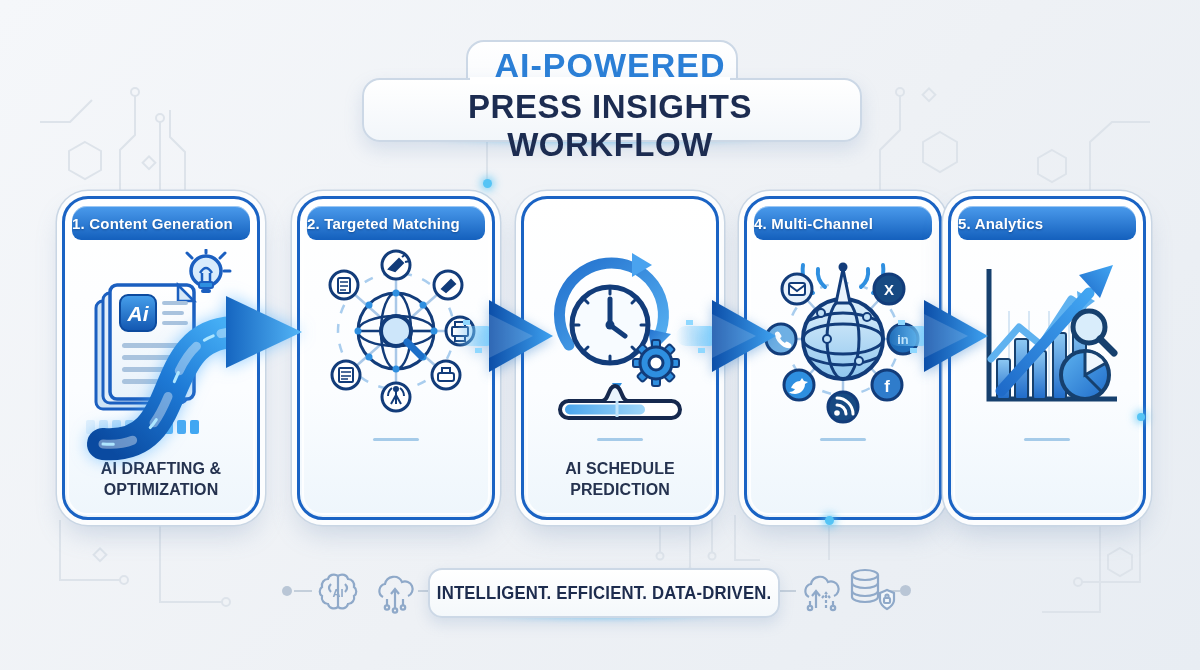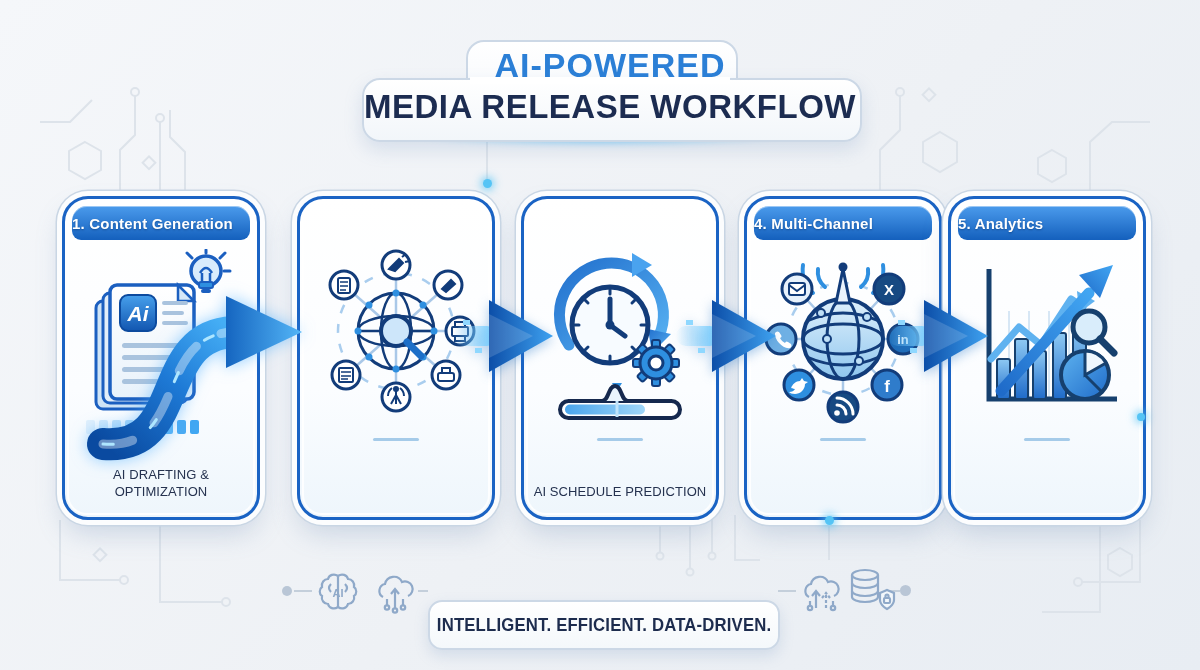--- a/index.html
+++ b/index.html
@@ -26,41 +26,41 @@
     border:3.5px solid #1a63c4;border-radius:26px;
     box-shadow:0 0 0 5px rgba(255,255,255,.95),0 0 0 6.5px #c9d6e4,0 14px 26px rgba(110,140,180,.28);}
   .card::after{content:'';position:absolute;inset:2px;border-radius:20px;border:2px solid rgba(255,255,255,.85);pointer-events:none;}
   .card-header{position:absolute;top:7px;left:7px;right:7px;height:34px;z-index:2;
     border-radius:15px 15px 9px 9px;background:linear-gradient(180deg,#4b9bec,#1460bd);
     display:flex;align-items:center;justify-content:flex-start;color:#ffffff;font-weight:bold;font-size:15px;
     letter-spacing:.2px;text-shadow:0 1px 2px rgba(0,40,90,.45);box-shadow:inset 0 1px 0 rgba(255,255,255,.45);}
   .card-icon{position:absolute;top:44px;left:0;right:0;height:180px;display:flex;align-items:center;justify-content:center;}
   .card-divider{position:absolute;bottom:76px;left:50%;transform:translateX(-50%);width:46px;height:3px;border-radius:2px;background:#a5cbe9;}
   .card-caption{position:absolute;bottom:16px;left:5px;right:5px;text-align:center;
-    font-weight:normal;font-size:13px;line-height:1.3;color:#25324f;letter-spacing:.1px;}
+    font-weight:bold;font-size:16px;line-height:1.3;color:#25324f;letter-spacing:.1px;}
   .c1{left:62px}.c2{left:297px}.c3{left:521px}.c4{left:744px}.c5{left:948px}
   .cglow{position:absolute;top:512px;width:150px;height:14px;z-index:1;
     background:radial-gradient(ellipse closest-side,rgba(90,200,255,.45),rgba(90,200,255,0));filter:blur(2px);}
   
   .flow-arrow{position:absolute;top:296px;width:104px;height:80px;z-index:6;
     filter:drop-shadow(0 3px 6px rgba(40,120,200,.4));}
   .a23{left:453px}.a34{left:676px}.a45{left:888px}
   .pipe{position:absolute;left:58px;top:266px;width:270px;height:220px;z-index:6;
     filter:drop-shadow(0 0 8px rgba(64,170,255,.55));}
   .fade-band{position:absolute;left:70px;top:424px;width:150px;height:22px;z-index:1;border-radius:12px;
     background:linear-gradient(90deg,rgba(140,155,175,0),rgba(140,155,175,.5));filter:blur(1.5px);}
   .pixels{position:absolute;left:86px;top:420px;z-index:3;display:flex;gap:4px;align-items:center;}
   .pixels span{width:9px;height:14px;border-radius:2px;background:#41a7f2;}
   .pixels span:nth-child(1){opacity:.12}.pixels span:nth-child(2){opacity:.2}
   .pixels span:nth-child(3){opacity:.3}.pixels span:nth-child(4){opacity:.4}
   .pixels span:nth-child(5){opacity:.55}.pixels span:nth-child(6){opacity:.7}
   .pixels span:nth-child(7){opacity:.85}.pixels span:nth-child(8){opacity:.95}
   .pixels span:nth-child(9){opacity:1}
   
-  .pill{position:absolute;left:428px;top:600px;width:348px;height:46px;z-index:2;
+  .pill{position:absolute;left:428px;top:568px;width:348px;height:46px;z-index:2;
     background:linear-gradient(180deg,#ffffff,#f4f8fb);border:2px solid #ccd8e6;border-radius:14px;
     display:flex;align-items:center;justify-content:center;box-shadow:0 6px 14px rgba(120,150,190,.22);}
   .pill span{font-size:19px;font-weight:bold;color:#1d2c4e;letter-spacing:.2px;
     transform:scaleX(.88);transform-origin:center;white-space:nowrap;}
   .pill-glow{position:absolute;left:470px;top:610px;width:264px;height:12px;z-index:0;
     background:radial-gradient(ellipse closest-side,rgba(90,200,255,.6),rgba(90,200,255,0));filter:blur(2px);}
   .conn{position:absolute;height:2px;background:#c4cfdb;z-index:1;}
   .dot{position:absolute;border-radius:50%;background:#b9c6d6;z-index:1;}
   .cdot{position:absolute;border-radius:50%;background:#55c4f5;box-shadow:0 0 8px 2px rgba(85,196,245,.8);z-index:3;}
   .ficon{position:absolute;z-index:2;}
@@ -105,21 +105,21 @@
       <circle cx="1078" cy="582" r="4"></circle>
     <polyline points="1100,520 1100,612 1042,612"></polyline>
     <path d="M1120 548 l12 7 v14 l-12 7 l-12 -7 v-14 z"></path>
   </svg>
 
   <div class="title-glow"></div>
   <div class="title-tab"></div>
   <div class="title-bar"></div>
   <div class="title-patch"></div>
   <div class="title-top">AI-POWERED</div>
-  <div class="title-main">MEDIA RELEASE WORKFLOW</div>
+  <div class="title-main">PRESS INSIGHTS WORKFLOW</div>
 
   <div class="cglow" style="left:83px"></div>
   <div class="cglow" style="left:318px"></div>
   <div class="cglow" style="left:542px"></div>
   <div class="cglow" style="left:765px"></div>
   <div class="cglow" style="left:969px"></div>
 
   <div class="card c1">
     <div class="card-header">
         <span>1. Content Generation</span>
@@ -155,20 +155,23 @@
           <rect x="113" y="33" width="14" height="6" rx="2" fill="#2e8fe0" stroke="#1b5fc0" stroke-width="2"></rect>
           <rect x="115" y="40" width="10" height="4" rx="2" fill="#1b5fc0"></rect>
           <path d="M120 4 v-3 M106 9 l-5 -5 M134 9 l5 -5 M138 22 h6" stroke="#1b5fc0" stroke-width="3" stroke-linecap="round"></path>
         </g>
       </svg>
     </div>
     <div class="card-caption">AI DRAFTING &amp; OPTIMIZATION</div>
   </div>
 
   <div class="card c2">
+    <div class="card-header">
+        <span>2. Targeted Matching</span>
+      </div>
     <div class="card-icon">
       <svg width="160" height="180" viewBox="0 0 160 180" fill="none">
         <g stroke="#a9c8e8" stroke-width="2.5">
           <line x1="80" y1="88" x2="80" y2="22"></line>
             <line x1="80" y1="88" x2="28" y2="42"></line>
           <line x1="80" y1="88" x2="132" y2="42"></line>
             <line x1="80" y1="88" x2="144" y2="88"></line>
           <line x1="80" y1="88" x2="130" y2="132"></line>
             <line x1="80" y1="88" x2="30" y2="132"></line>
           <line x1="80" y1="88" x2="80" y2="154"></line>

